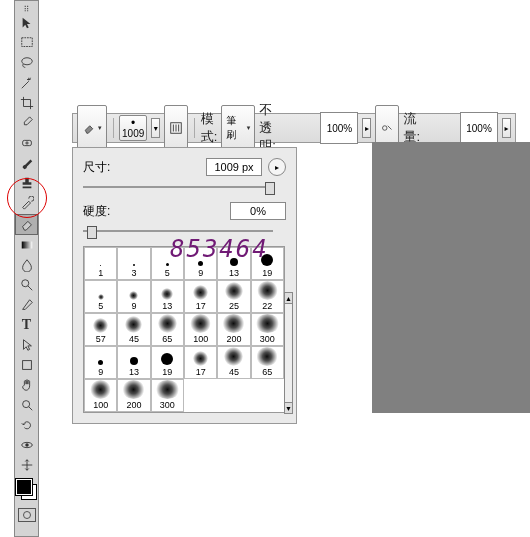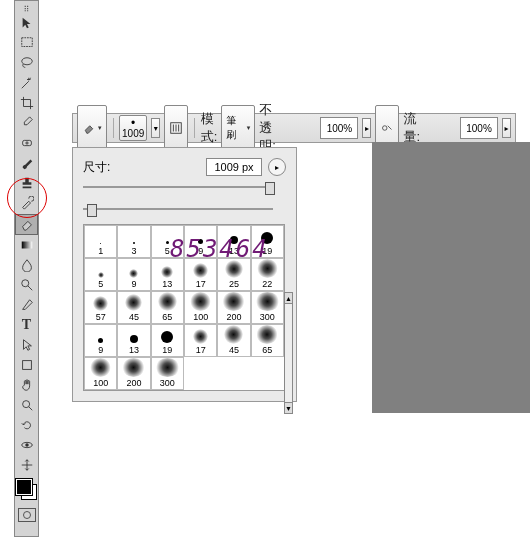--- a/index.html
+++ b/index.html
@@ -120,21 +120,21 @@
     justify-content: center;
     padding: 12px 4px;
     font-size: 10px;
     border-radius: 2px;
     cursor: pointer;
   }
   .ob-btn .tri { font-size: 7px; margin-left:2px; color:#333; }
   .ob-sep { width:1px; height:20px; background:#aaa; margin:0 2px; }
   .ob-label { font-size: 13px; color:#222; }
   .ob-input {
-    height: 22px;
+    height: 32px;
     width: 38px;
     border: 1px solid #888;
     background: #fff;
     font-size: 10px;
     text-align: center;
     box-sizing: border-box;
     margin-left: 36px;
   }
   .ob-arrow {
     width: 14px; height:18px; border:1px solid #888;
@@ -426,20 +426,25 @@
     <div class="bp-row">
       <span class="bp-label">尺寸:</span>
       <span style="flex:1"></span>
       <input class="bp-input" value="1009 px" style="">
       <div class="bp-play">▸</div>
     </div>
     <div class="slider">
       <div class="slider-track"></div>
       <div class="slider-thumb" id="thumb-size" style="left: 96%;"></div>
     </div>
+    <div class="bp-row">
+      <span class="bp-label">硬度:</span>
+      <span style="flex:1"></span>
+      <input class="bp-input" value="0%" style="">
+    </div>
     <div class="slider">
       <div class="slider-track"></div>
       <div class="slider-thumb" id="thumb-hard" style="left: 2%;"></div>
     </div>
 
     <div class="presets" id="presets">
         <div class="preset">
           <div class="dot" style="width: 1px; height: 1px;"></div>
           <span>1</span>
         </div>

